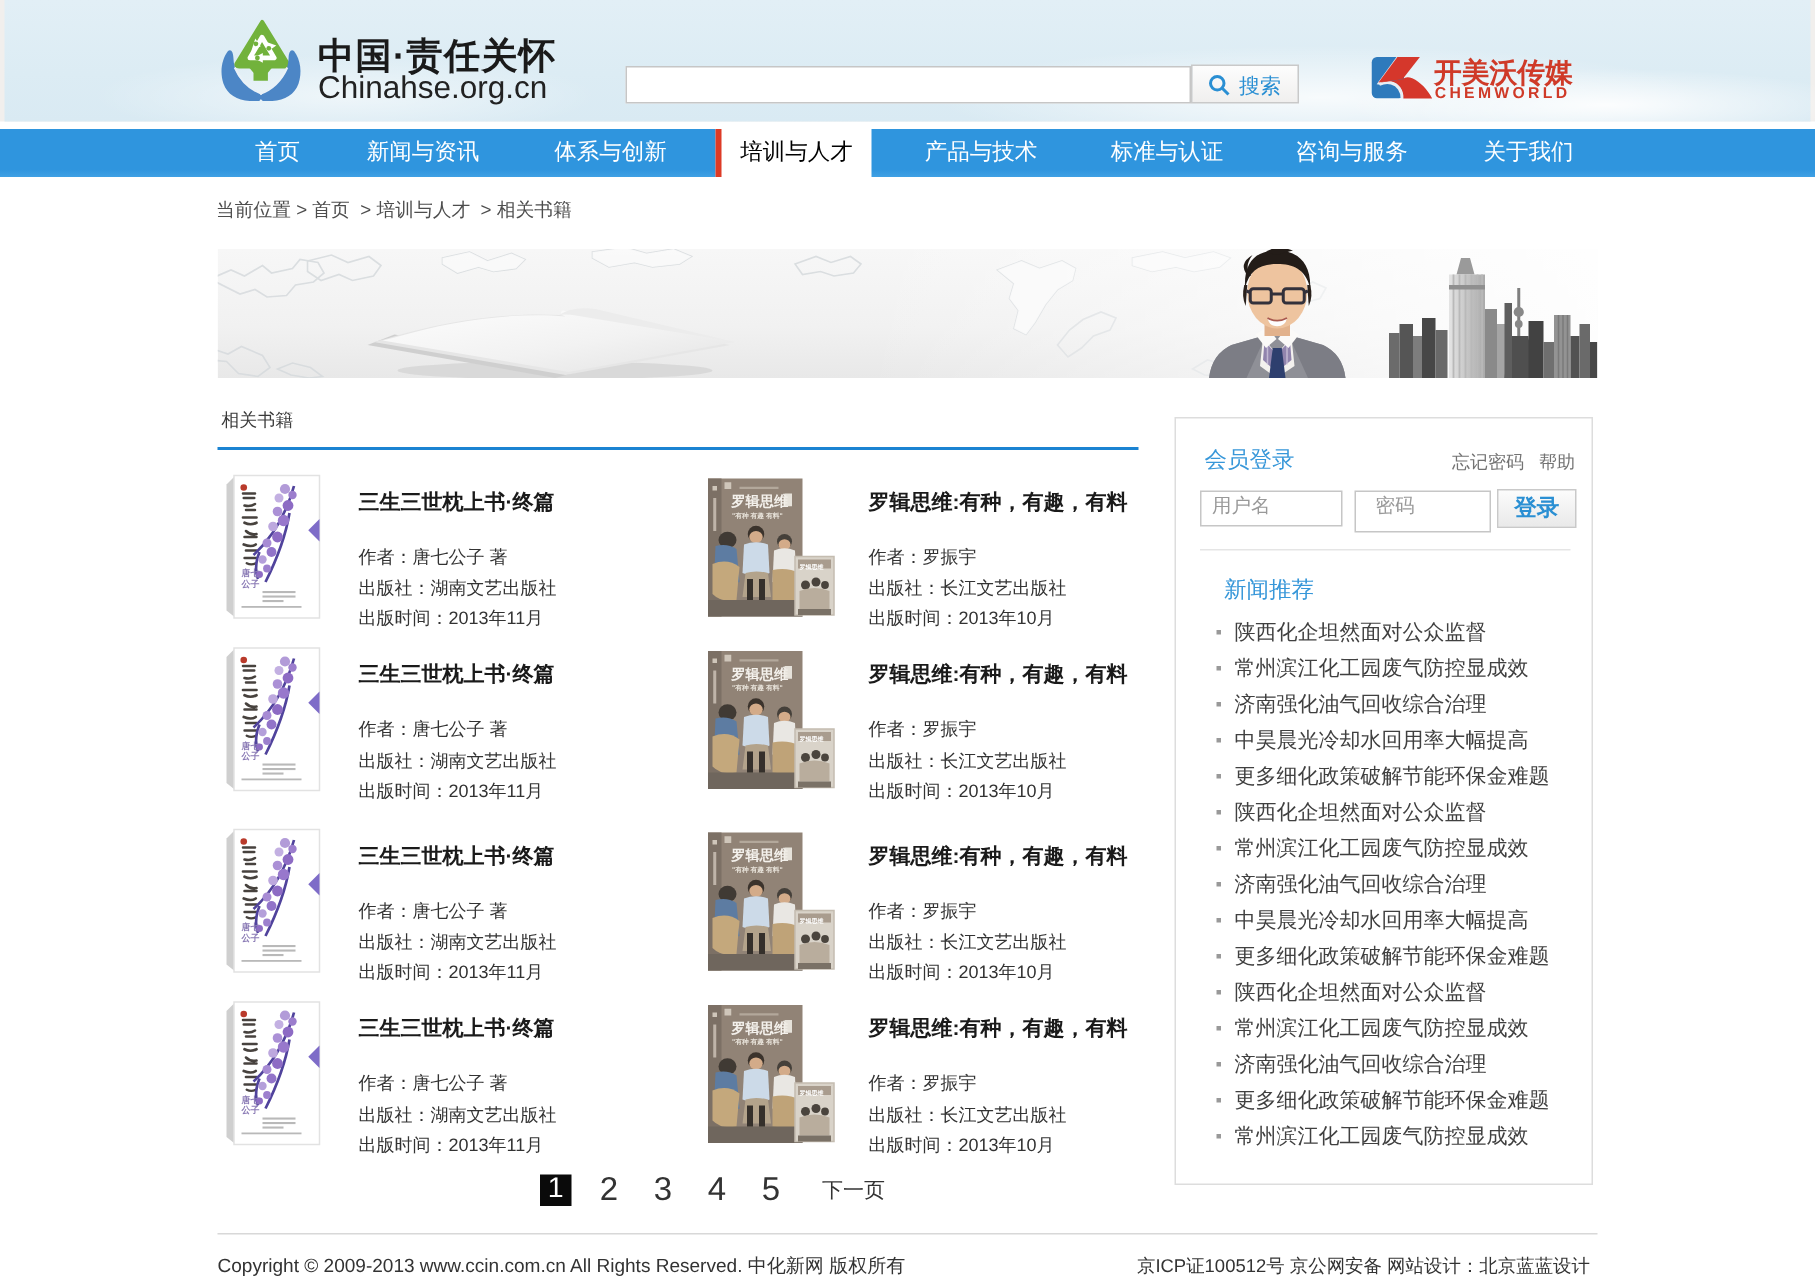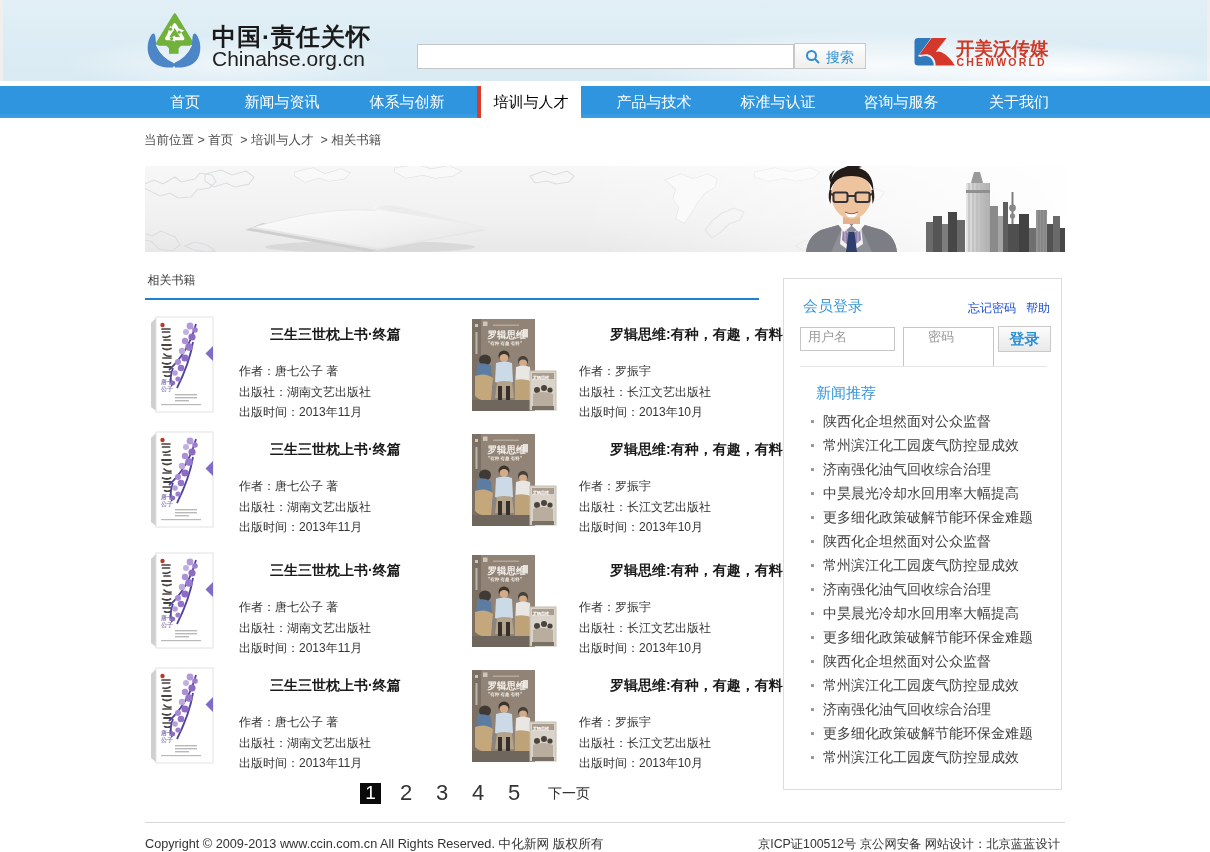--- a/index.html
+++ b/index.html
@@ -34,35 +34,35 @@
 #breadcrumb { position:absolute; left:144px; top:132px; font-size:12.5px; color:#4d4d4d; }
 
 
 #banner { position:absolute; left:145px; top:166px; width:920px; height:86px; overflow:hidden; }
 
 
 #lt-title { position:absolute; left:147.5px; top:272px; font-size:12px; font-weight:normal; color:#3a3a3a; }
 #lt-line { position:absolute; left:145px; top:297.5px; width:614px; height:2.5px; background:#1b83d2; }
 
 .book { position:absolute; }
-.book .t { position:absolute; font-size:14px; font-weight:bold; color:#1a1a1a; white-space:nowrap;margin-left:31px; }
+.book .t { position:absolute; font-size:14px; font-weight:bold; color:#1a1a1a; white-space:nowrap; }
 .book .d { position:absolute; font-size:12px; color:#333; white-space:nowrap;margin-top:14px; }
 
 
 #pag { position:absolute; left:0; top:782px; width:1210px; height:22px; }
 #pag .cur { position:absolute; left:360px; top:1px; width:21px; height:21px; background:#0a0a0a; color:#fff; font-size:19px; text-align:center; line-height:20px; }
 #pag .n { position:absolute; top:0; width:22px; text-align:center; font-size:22px; color:#333; line-height:21px; }
 #pag .nx { position:absolute; left:548px; top:1px; font-size:14px; color:#333; line-height:21px; }
 
 
 #side { position:absolute; left:783px; top:278px; width:279px; height:512px; border:1px solid #ddd; background:#fff; }
 #side h3 { position:absolute; font-size:15px; color:#3797d9; font-weight:normal; }
-#s-links { position:absolute; right:11px; top:21px; font-size:12px; color:#1d4ed8; }
+#s-links { position:absolute; right:11px; top:21px; font-size:12px; color:#737373; }
 #u1 { position:absolute; left:16px; top:48px; width:95px; height:24px; border:1px solid #c6c6c6; font-size:13px; color:#999; padding-left:7px; font-family:"Liberation Sans",sans-serif; }
-#u2 { position:absolute; left:119px; top:48px; width:91px; height:40px; border:1px solid #c6c6c6; font-size:13px; color:#999; padding-left:24px; font-family:"Liberation Sans",sans-serif; }
+#u2 { position:absolute; left:119px; top:48px; width:91px; height:28px; border:1px solid #c6c6c6; font-size:13px; color:#999; padding-left:13px; font-family:"Liberation Sans",sans-serif; }
 #lbtn { position:absolute; left:214px; top:47px; width:53px; height:26px; border:1px solid #c9c9c9; background:linear-gradient(180deg,#fcfcfc,#e9e9e9); color:#2a8fd3; font-size:15px; font-weight:bold; text-align:center; line-height:24px; }
 #s-div { position:absolute; left:16px; top:87px; width:247px; height:1px; background:#e5e5e5; }
 #news { position:absolute; left:0; top:130px; width:279px; }
 #news li { position:relative; list-style:none; height:24px; line-height:24px; font-size:14px; color:#404040; padding-left:39px; white-space:nowrap; }
 #news li::before { content:""; position:absolute; left:27px; top:11px; width:3px; height:3px; background:#999; }
 
 
 #f-line { position:absolute; left:145px; top:822px; width:920px; height:1px; background:#d8d8d8; }
 #f-left { position:absolute; left:145px; top:836px; font-size:12.7px; color:#333; }
 #f-right { position:absolute; right:150px; top:836px; font-size:12.3px; color:#333; }

